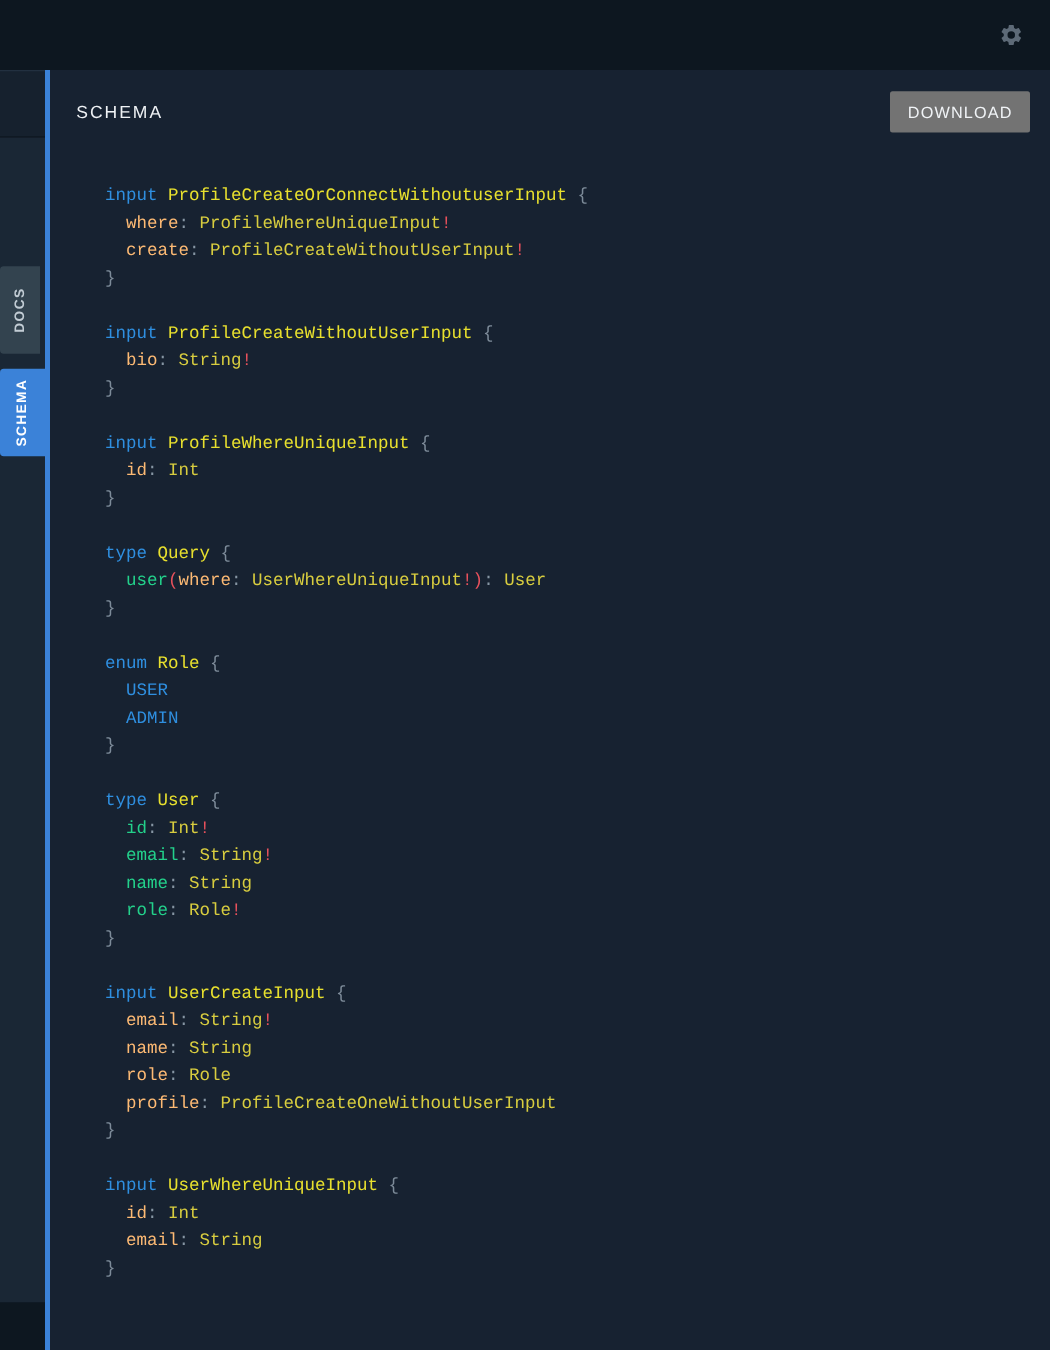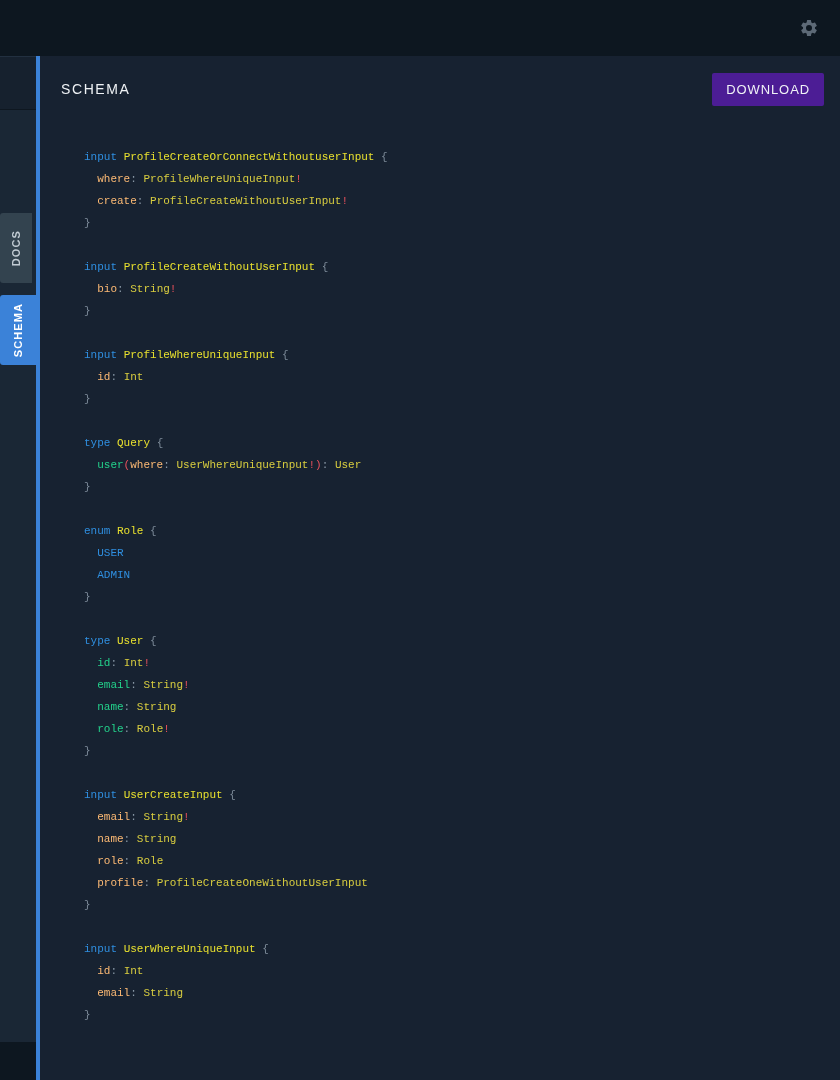--- a/index.html
+++ b/index.html
@@ -127,36 +127,36 @@
     padding: 0 16px 0 21px;
   }
   .panel-title {
     font-size: 14px;
     letter-spacing: 1.6px;
     color: #eff2f5;
     font-weight: 400;
   }
   .spacer { flex: 1; }
   .download-btn {
-    background: #4c1d95;
+    background: #737373;
     color: #f0f3f6;
     font-size: 13px;
     letter-spacing: .9px;
     padding: 9px 14px;
     border: none;
     border-radius: 2px;
     cursor: pointer;
     font-family: "Liberation Sans", sans-serif;
   }
 
   
   .code {
     padding: 24px 0 0 44px;
     font-family: "Liberation Mono", monospace;
-    font-size: 11px;
+    font-size: 14px;
     line-height: 22px;
     white-space: pre;
     color: #b9c4cf;
   }
   .code .ln { display: block; height: 22px; }
   .code .ln.blank { height: 22px; }
 
   
   .t-kw     { color: #2f8fe0; }           
   .t-name   { color: #e8e02e; }           

